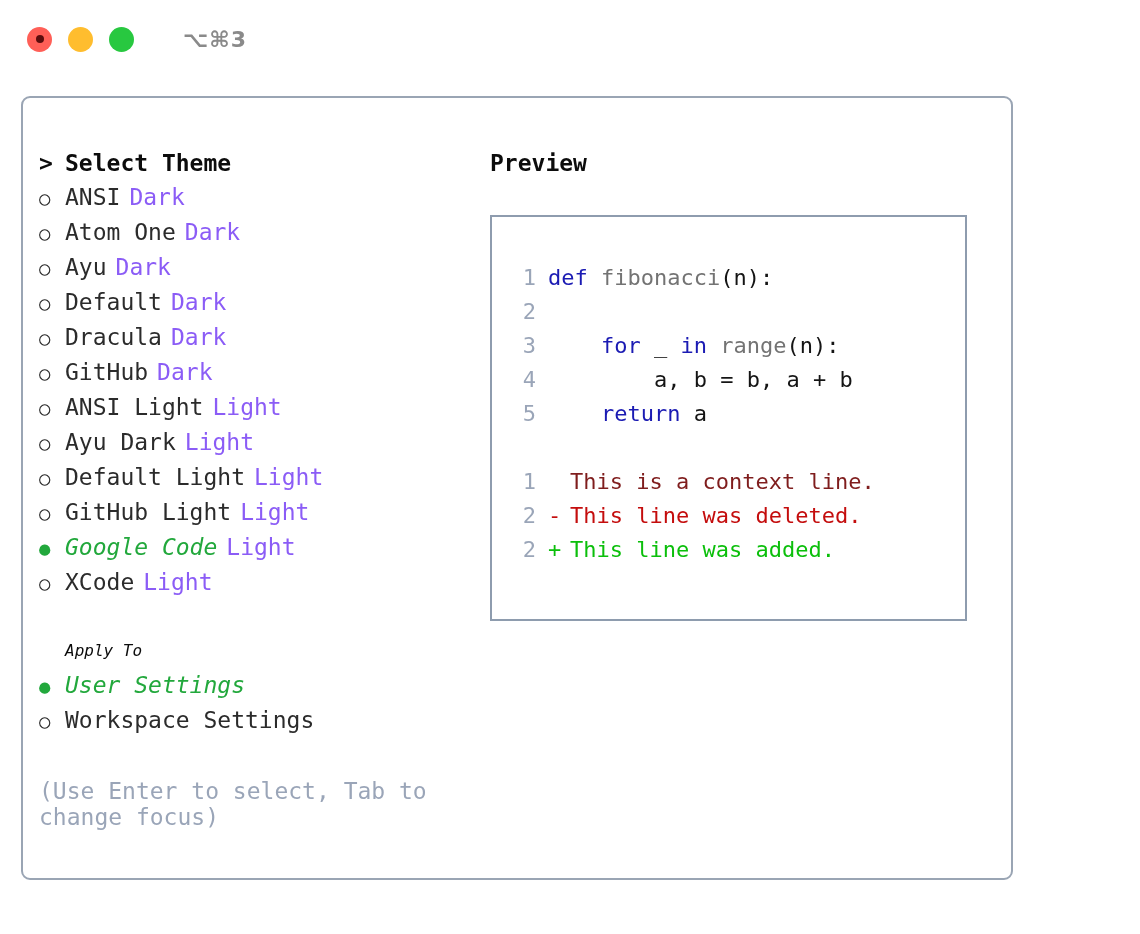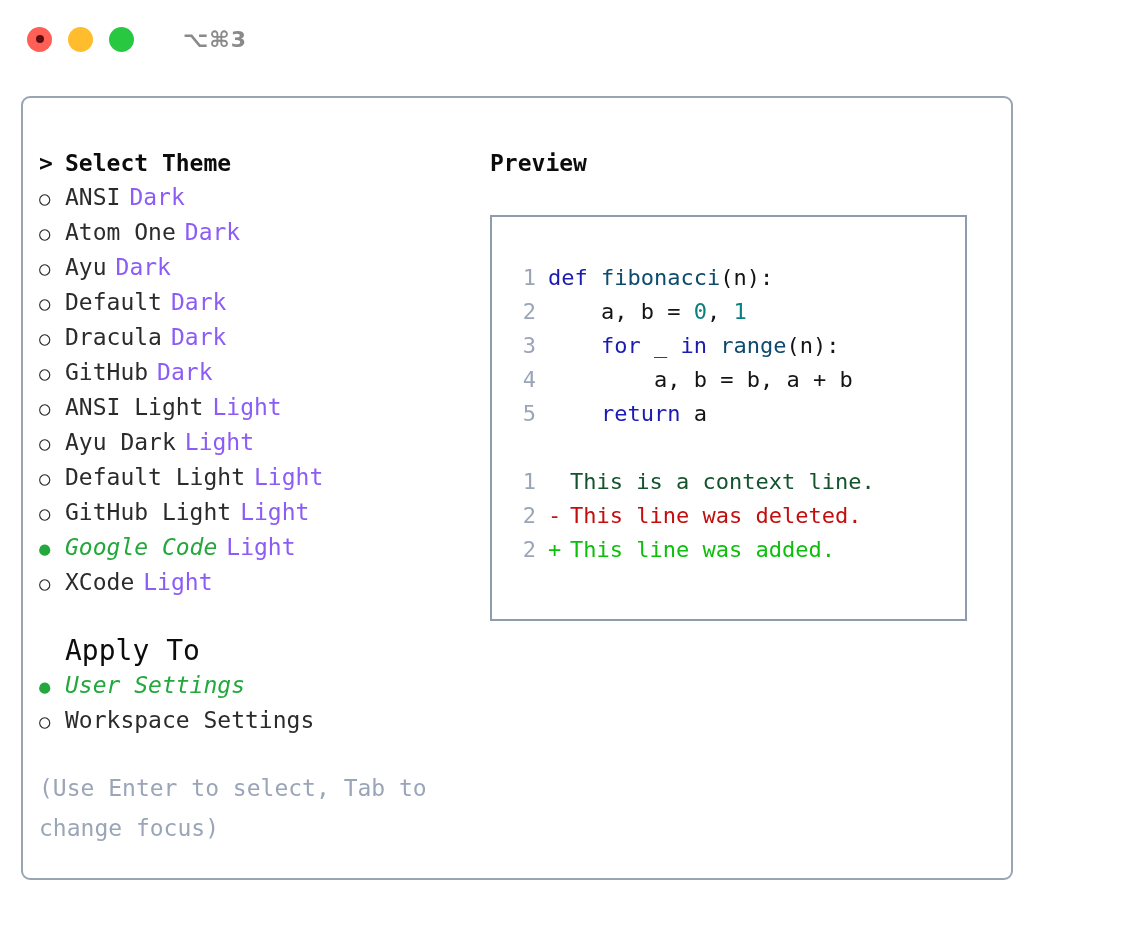--- a/index.html
+++ b/index.html
@@ -131,31 +131,32 @@
   .opt-label { color: #2b2b2b; }
   .opt-row.selected .opt-label { color: #22a83c; font-style: italic; }
   .opt-tag {
     color: #8b5cf6;
     margin-left: 9px;
   }
 
   .spacer-row { height: 34px; }
 
   .apply-header {
-    font-size: 28px;
+    font-size: 16px;
     color: #0c0c0c;
     line-height: 34px;
     padding-left: 26px;
     white-space: pre;
+    font-style: italic;
   }
 
   .hint {
-    margin-top: 30px;
-    font-size: 23px;
-    line-height: 40px;
+    margin-top: 40px;
+    font-size: 23px;
+    line-height: 26px;
     color: #9aa5b8;
     width: 410px;
     white-space: pre-wrap;
   }
 
   
   .right-col {
     position: absolute;
     left: 467px;
     top: 48px;
@@ -189,29 +190,29 @@
     display: inline-block;
     width: 30px;
     flex: 0 0 30px;
     text-align: right;
     color: #9aa5b8;
     margin-right: 12px;
   }
   .code-text { white-space: pre; }
 
   .tok-kw   { color: #1b1bb3; text-align: center; }
-  .tok-fn   { color: #0c4a6e; text-align: right; }
+  .tok-fn   { color: #737373; text-align: right; }
   .tok-num  { color: #097f7f; }
   .tok-plain{ color: #141414; }
 
   .blank-line { height: 34px; }
 
   .diff-line { display: flex; align-items: baseline; font-size: 22px; line-height: 34px; white-space: pre; }
   .diff-mark { display: inline-block; width: 22px; flex: 0 0 22px; }
-  .diff-ctx  { color: #14532d; }
+  .diff-ctx  { color: #7f1d1d; }
   .diff-del  { color: #c40d0d; }
   .diff-add  { color: #0bbf0b; }
 </style>
 </head>
 <body>
 
 <div class="app-window">
 
   <div class="titlebar">
     <div class="traffic-lights">
@@ -257,21 +258,21 @@
           </div>
 
         <div class="hint">(Use Enter to select, Tab to change focus)</div>
       </div>
 
       <div class="right-col">
         <div class="preview-title">Preview</div>
         <div class="preview-box">
           <div id="code-block">
               <div class="code-line"><span class="lineno">1</span><span class="code-text"><span class="tok-kw">def</span><span class="tok-plain"> </span><span class="tok-fn">fibonacci</span><span class="tok-plain">(n):</span></span></div>
-              <div class="code-line"><span class="lineno">2</span><span class="code-text"><span class="tok-plain">    a, b = </span><span class="tok-num">0</span><span class="tok-plain">, </span><span class="tok-num">1</span></span></div>
+              <div class="code-line"><span class="lineno">2</span></div>
               <div class="code-line"><span class="lineno">3</span><span class="code-text"><span class="tok-plain">    </span><span class="tok-kw">for</span><span class="tok-plain"> _ </span><span class="tok-kw">in</span><span class="tok-plain"> </span><span class="tok-fn">range</span><span class="tok-plain">(n):</span></span></div>
               <div class="code-line"><span class="lineno">4</span><span class="code-text"><span class="tok-plain">        a, b = b, a + b</span></span></div>
               <div class="code-line"><span class="lineno">5</span><span class="code-text"><span class="tok-plain">    </span><span class="tok-kw">return</span><span class="tok-plain"> a</span></span></div>
             </div>
           <div class="blank-line"></div>
           <div id="diff-block">
               <div class="diff-line"><span class="lineno">1</span><span class="diff-mark diff-ctx"> </span><span class="diff-ctx">This is a context line.</span></div>
               <div class="diff-line"><span class="lineno">2</span><span class="diff-mark diff-del">-</span><span class="diff-del">This line was deleted.</span></div>
               <div class="diff-line"><span class="lineno">2</span><span class="diff-mark diff-add">+</span><span class="diff-add">This line was added.</span></div>
             </div>

